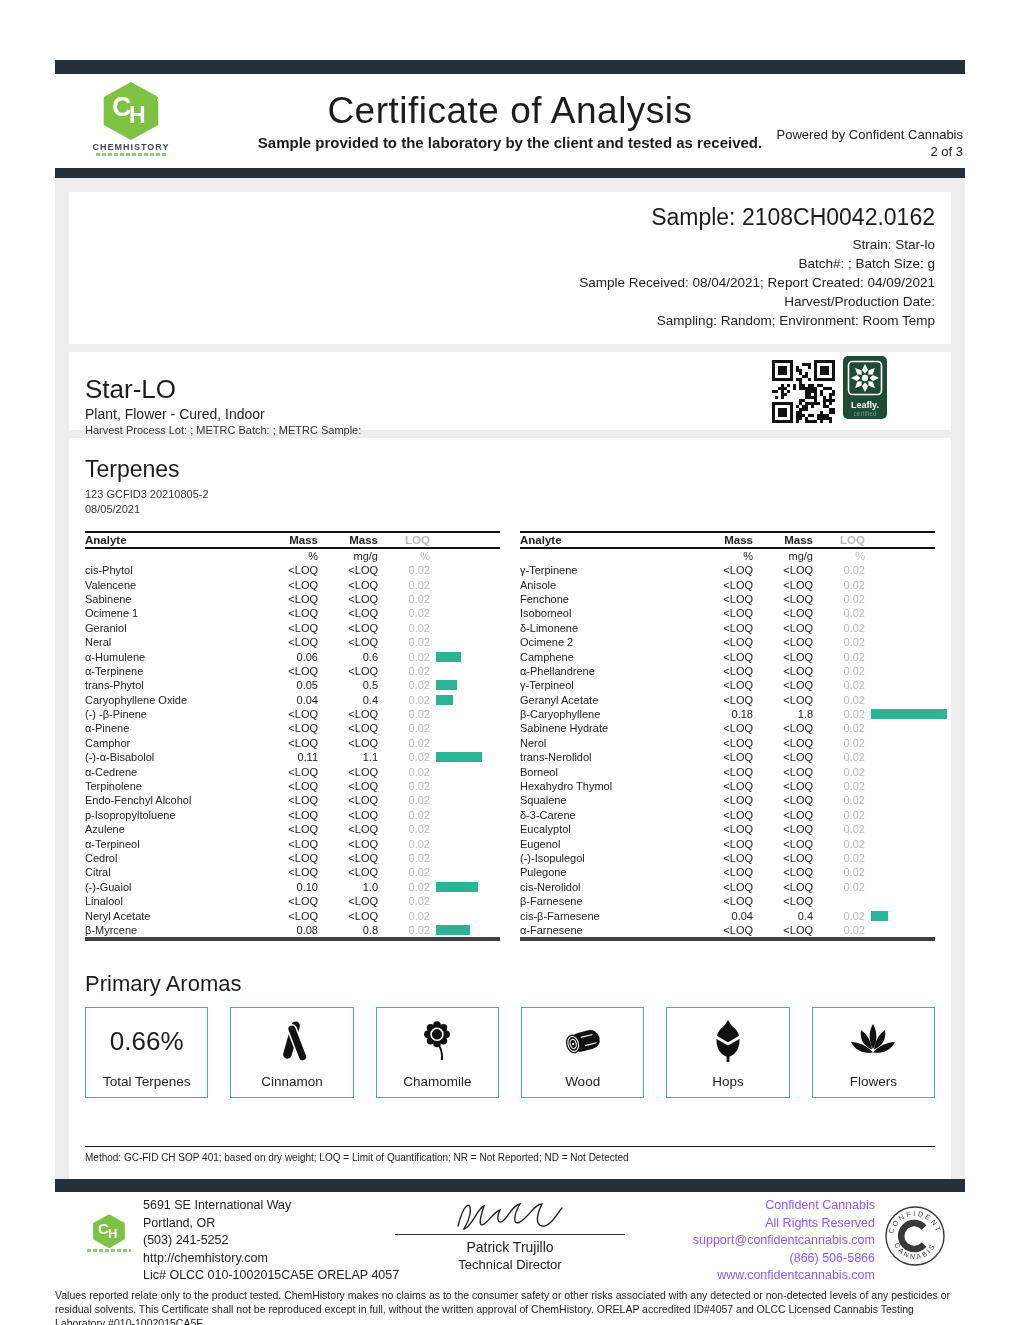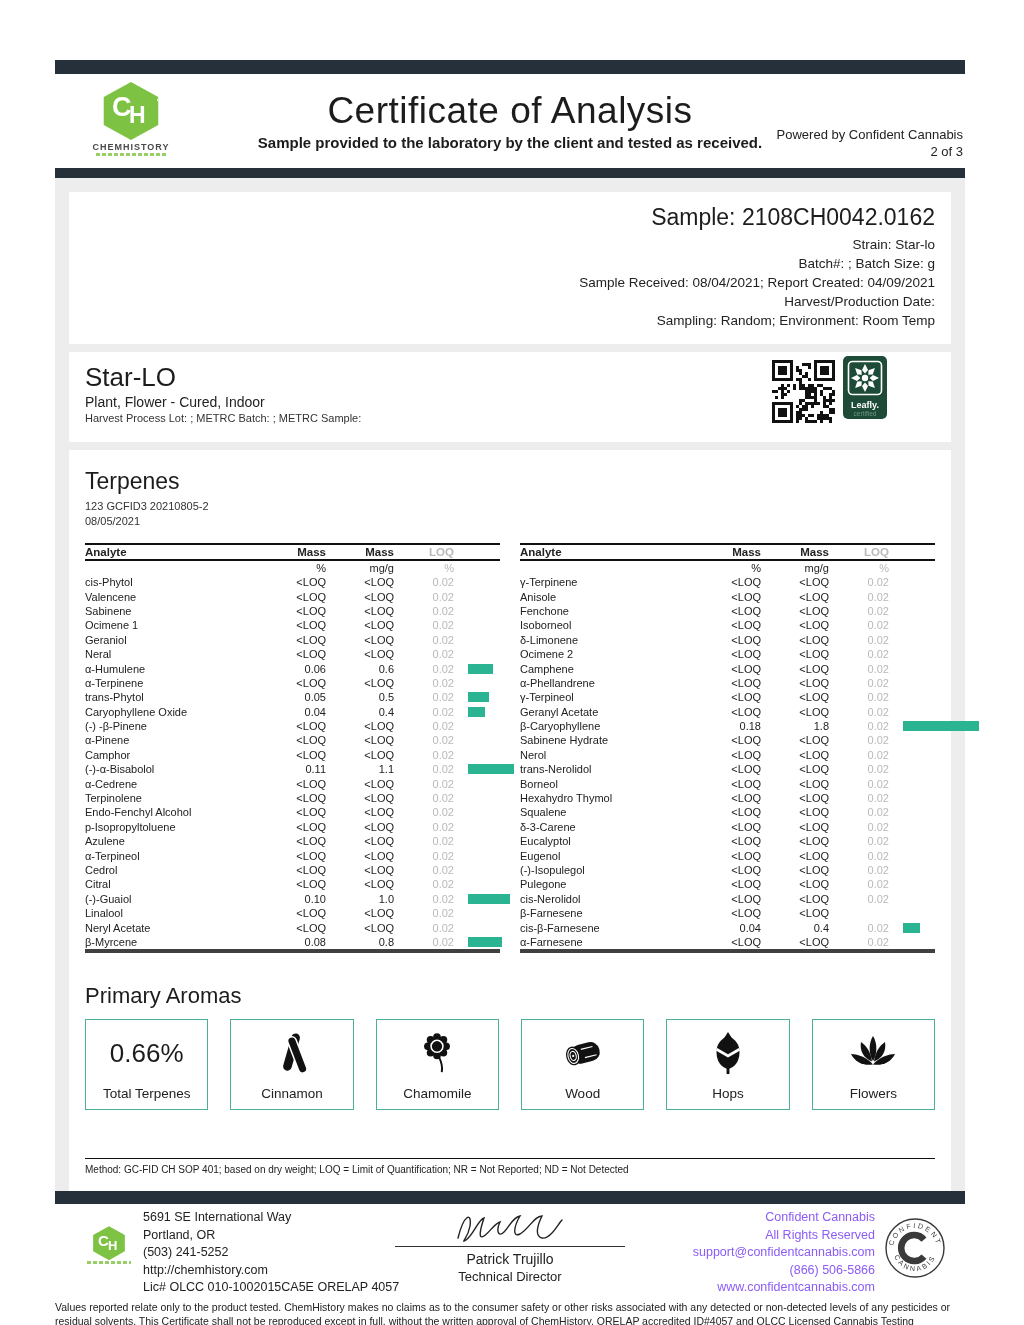--- a/index.html
+++ b/index.html
@@ -32,36 +32,36 @@
   .tagline-strip { width:70px; height:3px; margin:1px auto 0; background:repeating-linear-gradient(90deg,#7dc242 0 4px,#fff 4px 6px); opacity:.8; }
 
   
   .content { background:#ededed; padding:14px 14px 0 14px; }
   .card { background:#fff; }
 
   .sample-card { padding:12px 16px 14px; text-align:right; margin-bottom:8px; }
   .sample-title { font-size:23px; font-weight:500; margin-bottom:4px; color:#1c1c1c; }
   .sample-line { font-size:13.5px; line-height:19px; color:#222; }
 
-  .product-card { position:relative; padding:10px 16px; height:90px; margin-bottom:8px; }
+  .product-card { position:relative; padding:22px 16px; height:78px; margin-bottom:8px; }
   .product-name { font-size:26px; font-weight:500; color:#1c1c1c; }
   .product-type { font-size:14px; margin-top:1px; }
   .product-meta { font-size:11px; margin-top:2px; color:#333; }
   .qr-wrap { position:absolute; right:116px; top:8px; width:63px; height:63px; }
   .leafly { position:absolute; right:64px; top:4px; width:44px; height:63px; background:#1e4b37; border-radius:5px; text-align:center; padding-top:3px; }
   .leafly .lf1 { color:#fff; font-size:9px; font-weight:700; line-height:9px; }
   .leafly .lf2 { color:#6e9684; font-size:6.5px; line-height:8px; }
 
   .terp-card { padding:18px 16px 16px; }
   .terp-title { font-size:23px; font-weight:500; color:#1c1c1c; }
   .terp-meta { font-size:11px; margin-top:4px; color:#333; line-height:15px; }
 
   .tables { display:flex; gap:20px; margin-top:14px; }
   .ttable { width:415px; }
-  .thead, .tunits, .trow { display:grid; grid-template-columns:175px 58px 60px 52px 1fr; align-items:center;gap:8px; }
+  .thead, .tunits, .trow { display:grid; grid-template-columns:175px 58px 60px 52px 1fr; align-items:center; }
   .thead { border-top:2px solid #111; border-bottom:2px solid #111; padding:1px 0; font-weight:700; font-size:11.5px; }
   .thead .h-loq { color:#b9b9b9; }
   .tunits { font-size:11px; padding:1px 0; }
   .tbody { border-bottom:4px solid #404040; }
   .trow { font-size:11px; height:14.4px; }
   .c-name { text-align:left; white-space:nowrap; }
   .c-num { text-align:right; }
   .c-loq { text-align:right; color:#b9b9b9; }
   .c-bar { position:relative; height:10px; overflow:visible; }
   .c-bar i { display:block; position:absolute; left:6px; top:0; height:10px; background:#2bb492; }

